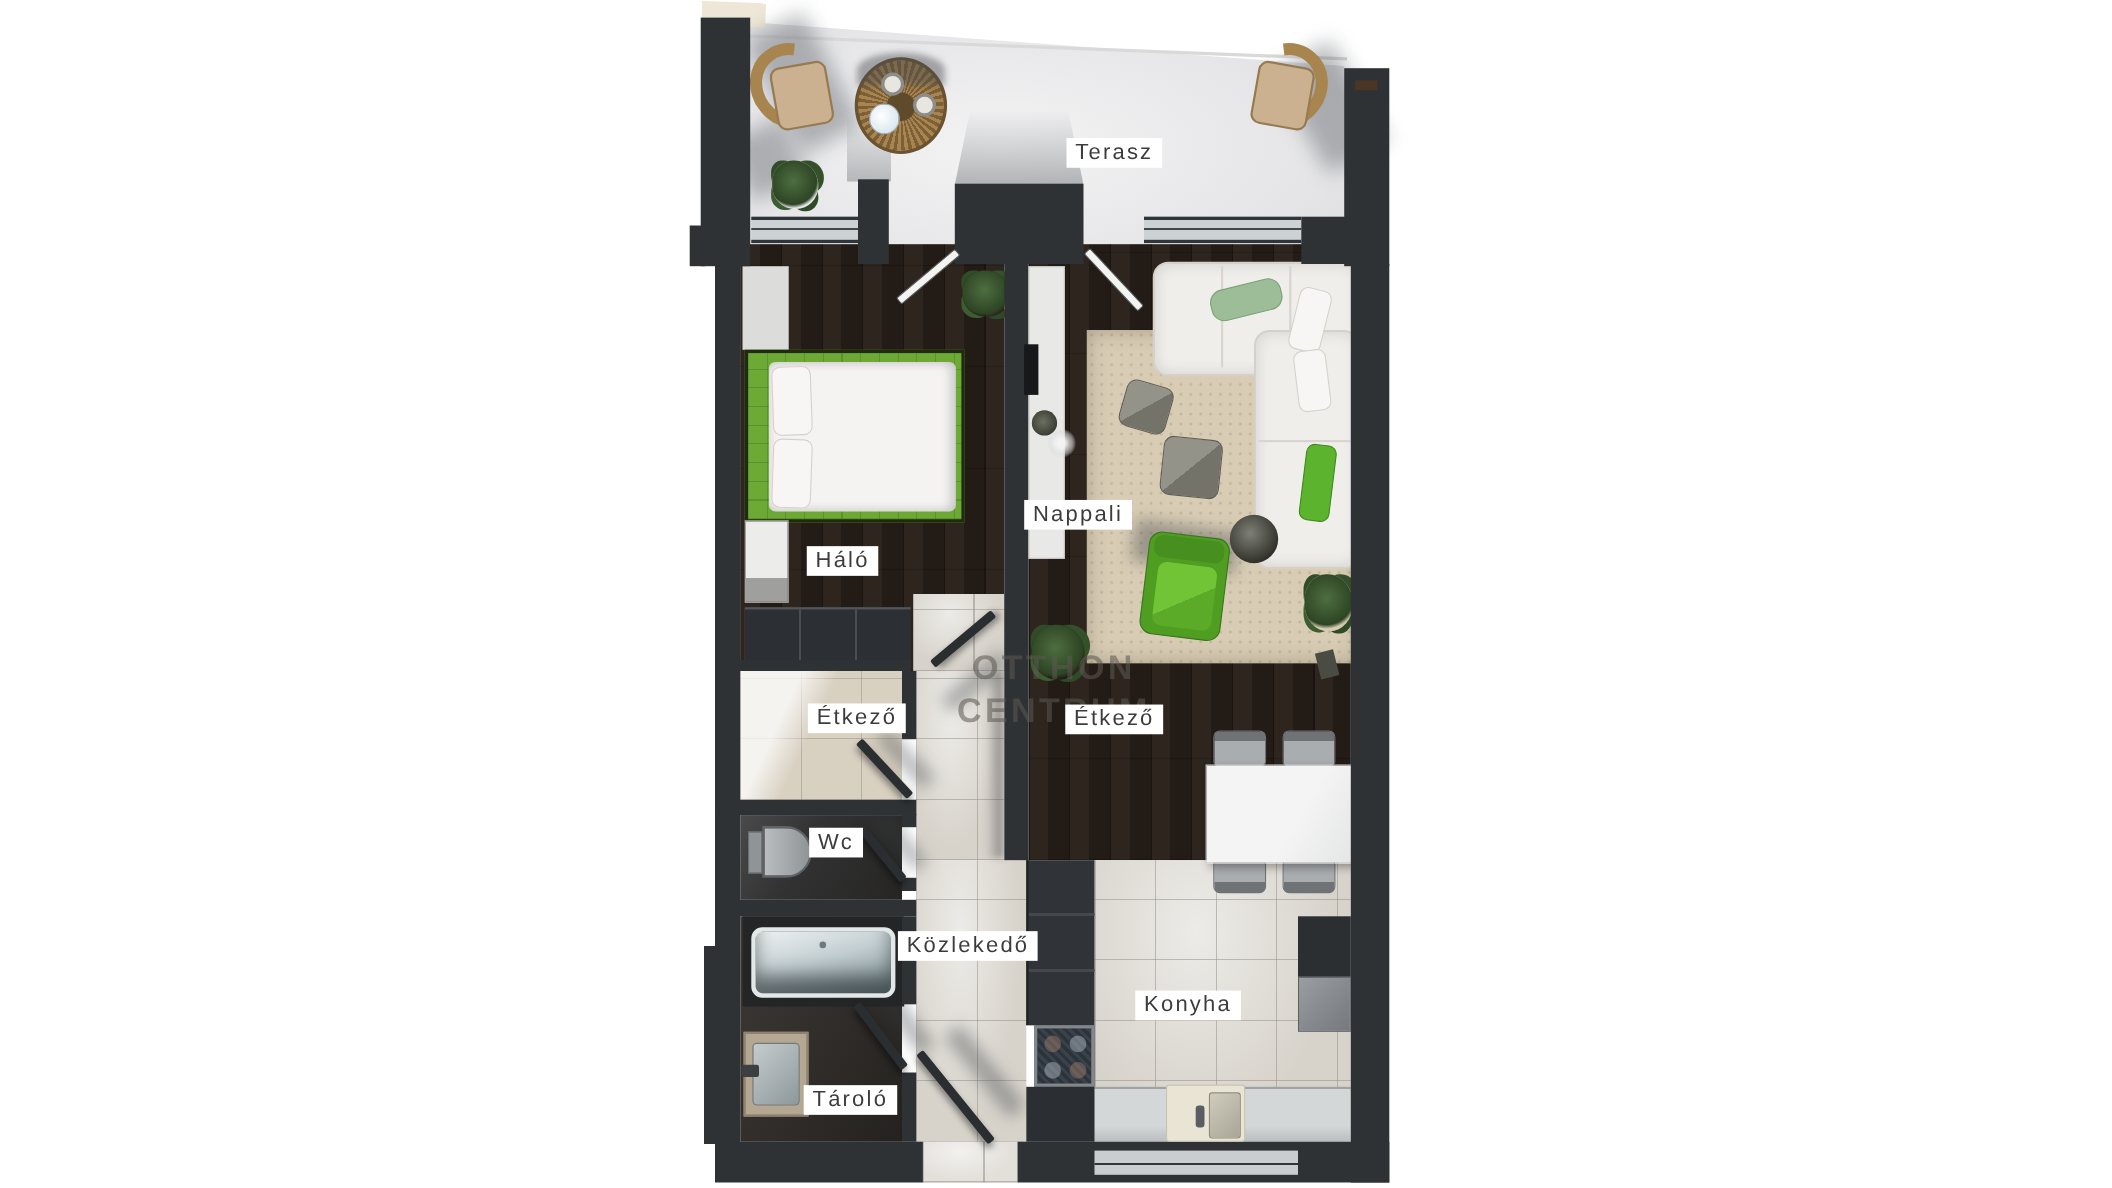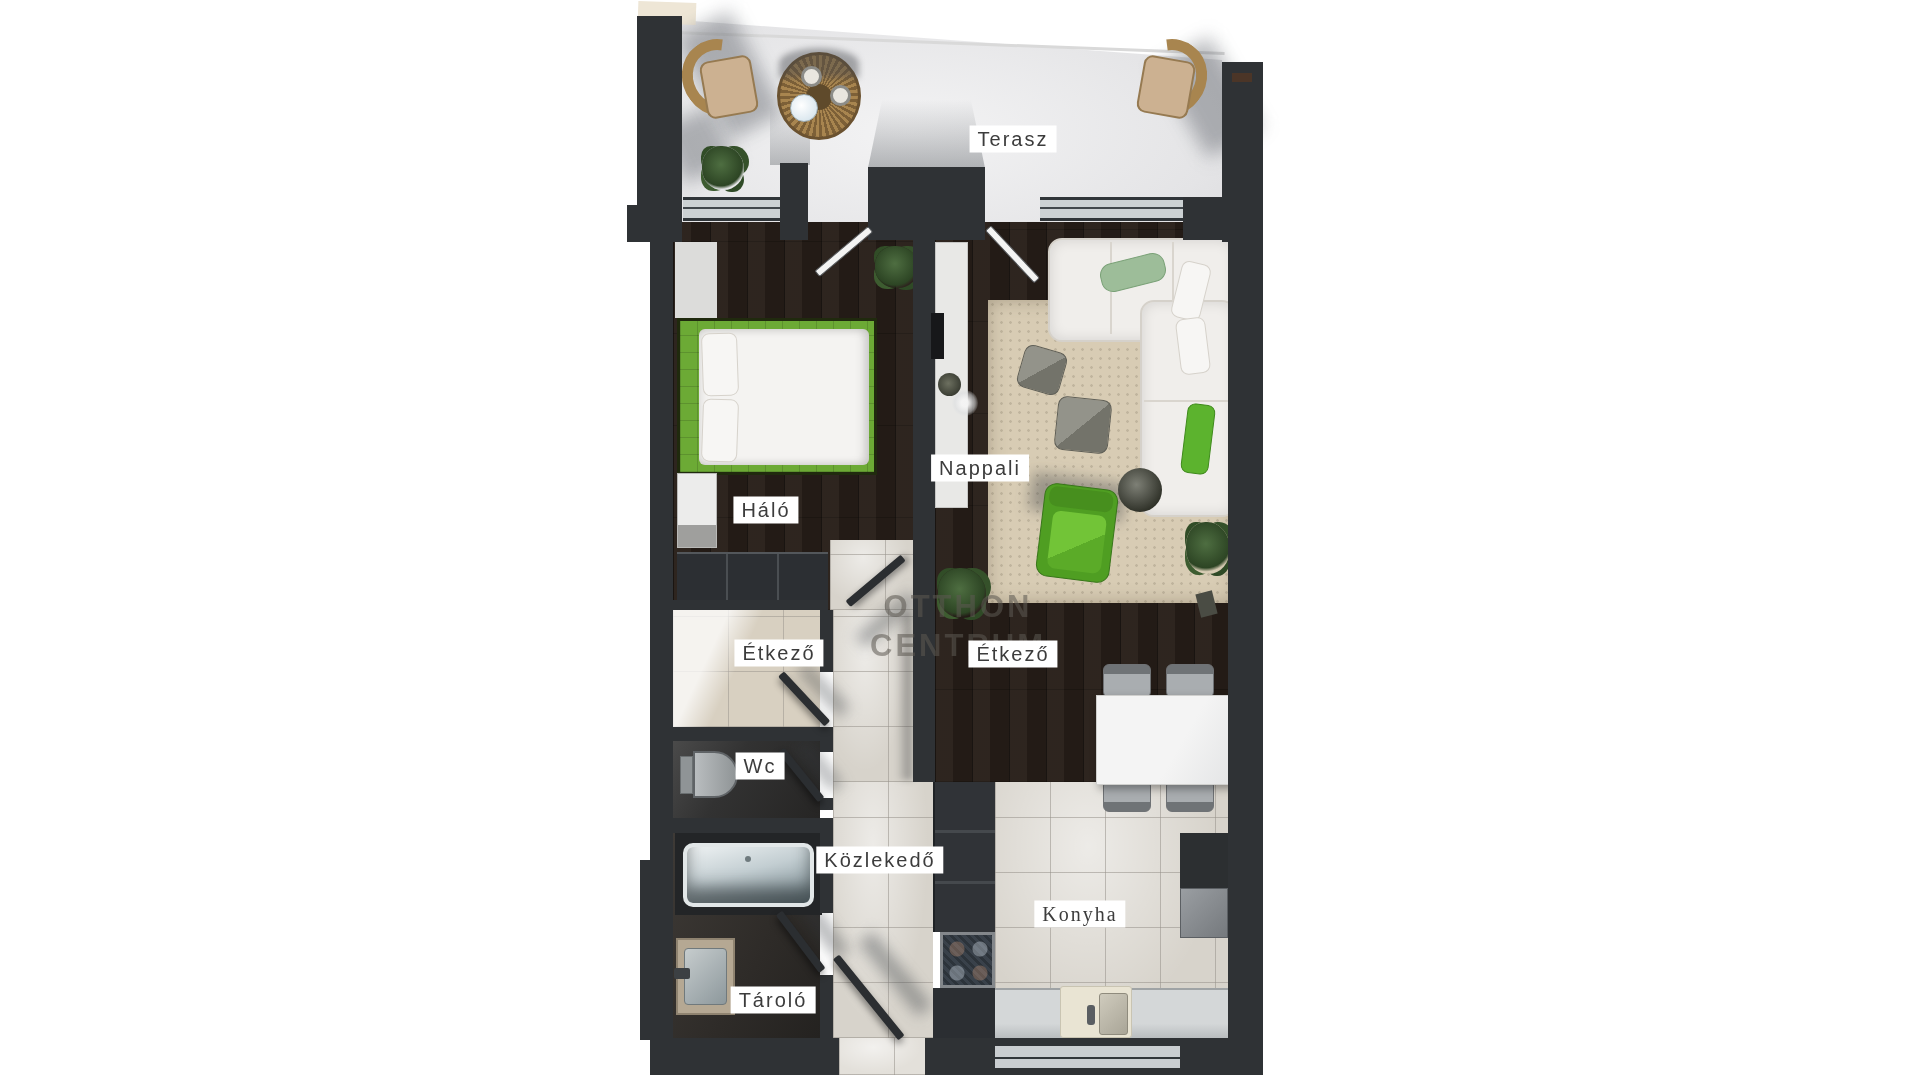--- a/index.html
+++ b/index.html
@@ -215,16 +215,16 @@
     <div>CENTRUM</div>
   </div>
 
   <div class="label" style="left:1013px;top:139px;">Terasz</div>
   <div class="label" style="left:766px;top:510px;">Háló</div>
   <div class="label" style="left:980px;top:468px;">Nappali</div>
   <div class="label" style="left:779px;top:653px;">Étkező</div>
   <div class="label" style="left:1013px;top:654px;">Étkező</div>
   <div class="label" style="left:760px;top:766px;">Wc</div>
   <div class="label" style="left:880px;top:860px;">Közlekedő</div>
-  <div class="label" style="left:1080px;top:914px;font-family:Liberation Serif, serif;">Konyha</div>
+  <div class="label" style="left:1080px;top:914px;">Konyha</div>
   <div class="label" style="left:773px;top:1000px;">Tároló</div>
 
 </div>
 
 </body></html>

